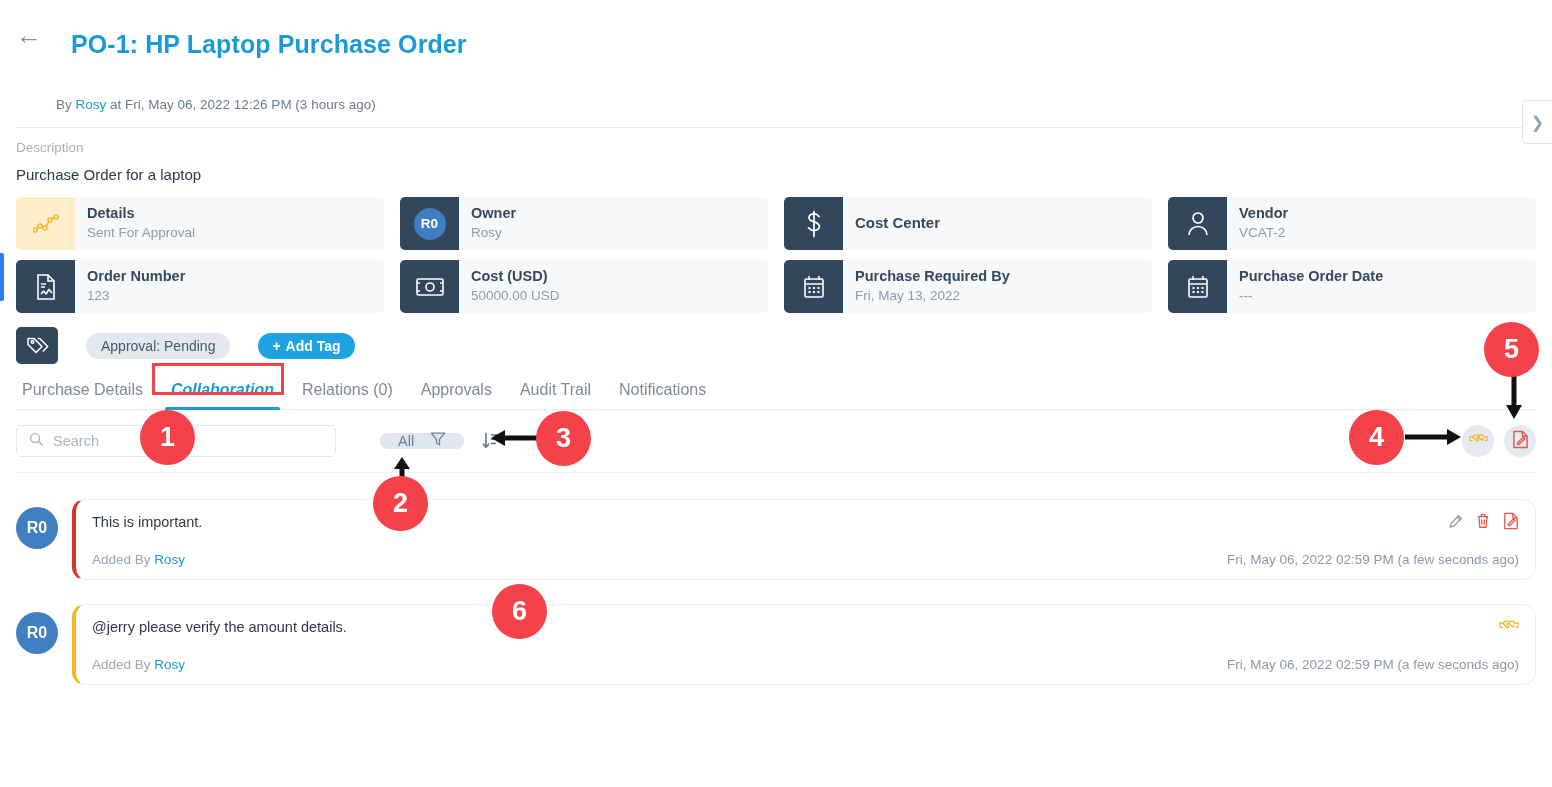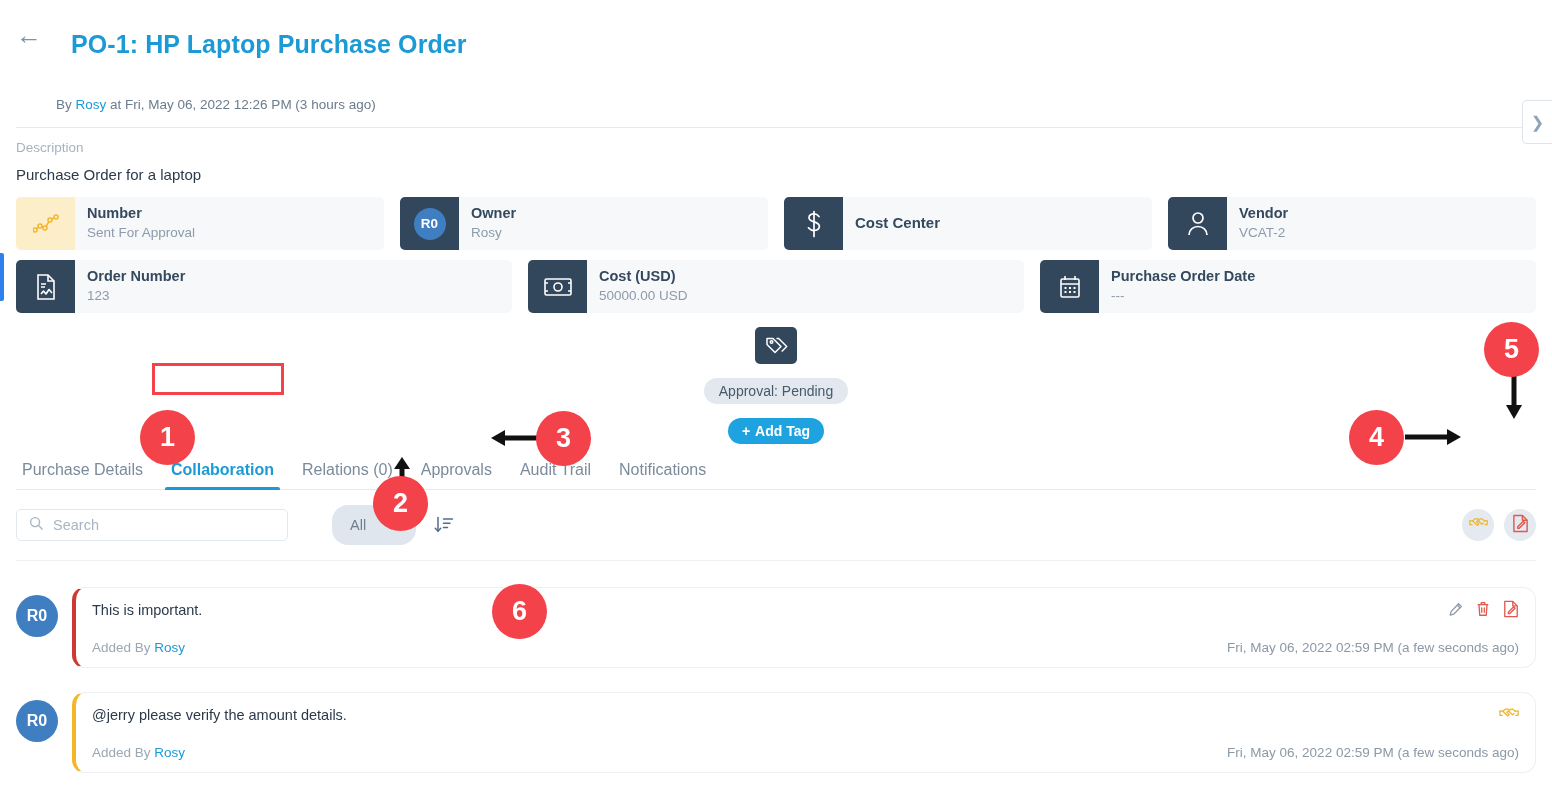--- a/index.html
+++ b/index.html
@@ -75,21 +75,21 @@
     color:#fff; font-size:13.5px; font-weight:600;
     display:flex; align-items:center; justify-content:center;
   }
   .card-text { padding:7px 12px; display:flex; flex-direction:column; justify-content:center; min-width:0; }
   .card-label { font-size:14.5px; font-weight:700; color:#34495e; line-height:1.25; white-space:nowrap; }
   .card-value { font-size:13.5px; color:#8d9bab; line-height:1.35; margin-top:2px; white-space:nowrap; overflow:hidden; text-overflow:ellipsis; }
   .card-text.single { justify-content:center; }
   .card-text.single .card-label { font-size:15px; }
 
   
-  .tags-row { padding:14px 16px 0 16px; display:flex; align-items:center; gap:14px;flex-direction:column; }
+  .tags-row { padding:14px 16px 0 16px; display:flex; align-items:center; gap:28px; }
   .tag-ico-box {
     width:42px; height:37px; border-radius:5px; background:#32465c;
     display:flex; align-items:center; justify-content:center; color:#fff;
     flex:0 0 auto;
   }
   .tag-pill {
     background:#e2e8ee; color:#475a6c; border-radius:14px;
     padding:5px 15px; font-size:14px; white-space:nowrap;
   }
   .add-tag {
@@ -100,35 +100,35 @@
   .add-tag .plus { font-size:14px; font-weight:700; }
 
   
   .tabs-wrap { margin-top:11px; padding:0 16px; position:relative; }
   .tabs { display:flex; gap:0; align-items:flex-end; border-bottom:1px solid #e6ebf0; }
   .tab {
     font-size:16px; color:#7b8b9c; padding:6px 14px 10px 14px;
     cursor:pointer; white-space:nowrap; position:relative;
   }
   .tab:first-child { padding-left:6px; }
-  .tab.active { color:#1c9ad6; font-weight:700; }
+  .tab.active { color:#1c9ad6; font-weight:700;font-style:italic; }
   .tab.active:after {
     content:""; position:absolute; left:8px; right:8px; bottom:-1px;
     height:3px; background:#1c9ad6; border-radius:2px 2px 0 0;
   }
 
   
   .toolbar { margin-top:15px; padding:0 16px; display:flex; align-items:center; }
   .search-box {
-    width:272px; height:32px; border:1px solid #e1e8ee; border-radius:5px;
+    width:320px; height:32px; border:1px solid #e1e8ee; border-radius:5px;
     display:flex; align-items:center; gap:9px; padding:0 12px; background:#fff;
   }
   .search-box .ph { font-size:14.5px; color:#a8b5c2; }
   .filter-pill {
-    margin-left:44px; background:#dfe6ed; border-radius:16px; height:40px;
+    margin-left:44px; background:#dfe6ed; border-radius:16px; height:16px;
     display:flex; align-items:center; gap:16px; padding:0 18px; cursor:pointer;
   }
   .filter-pill .lbl { font-size:14.5px; color:#6d7f91; }
   .sort-btn { margin-left:18px; cursor:pointer; display:flex; align-items:center; }
   .toolbar-spacer { flex:1 1 auto; }
   .round-btn {
     width:32px; height:32px; border-radius:50%; background:#e4eaf0;
     display:flex; align-items:center; justify-content:center; cursor:pointer;
     margin-left:10px;
   }
@@ -203,21 +203,21 @@
           <svg width="26" height="20" viewBox="0 0 26 20" fill="none" stroke="#f5b731" stroke-width="1.6">
             <polyline points="2,16 7,12 12,14 17,6 23,3" fill="none"></polyline>
             <circle cx="2" cy="16" r="2" fill="#fbeec8"></circle>
               <circle cx="7" cy="12" r="2" fill="#fbeec8"></circle>
             <circle cx="12" cy="14" r="2" fill="#fbeec8"></circle>
               <circle cx="17" cy="6" r="2" fill="#fbeec8"></circle>
             <circle cx="23" cy="3" r="2" fill="#fbeec8"></circle>
           </svg>
         </div>
         <div class="card-text">
-          <div class="card-label">Number</div>
+          <div class="card-label">Details</div>
           <div class="card-value">Sent For Approval</div>
         </div>
       </div>
 
       <div class="card">
         <div class="card-ico avatarcell">
           <div class="avatar-circle">R0</div>
         </div>
         <div class="card-text">
           <div class="card-label">Owner</div>
@@ -276,20 +276,41 @@
             <circle cx="15" cy="11" r="4"></circle>
             <path d="M2 7h3M2 15h3M25 7h3M25 15h3"></path>
           </svg>
         </div>
         <div class="card-text">
           <div class="card-label">Cost (USD)</div>
           <div class="card-value">50000.00 USD</div>
         </div>
       </div>
 
+      <div class="card">
+        <div class="card-ico">
+          <svg width="24" height="26" viewBox="0 0 24 26" fill="none" stroke="#fff" stroke-width="1.6">
+            <rect x="3" y="5" width="18" height="18" rx="1.5"></rect>
+            <path d="M3 10h18"></path>
+              <path d="M7 2v4M17 2v4"></path>
+            <g fill="#fff" stroke="none">
+              <rect x="6.5" y="13" width="2" height="2"></rect>
+                <rect x="11" y="13" width="2" height="2"></rect>
+                <rect x="15.5" y="13" width="2" height="2"></rect>
+              <rect x="6.5" y="17" width="2" height="2"></rect>
+                <rect x="11" y="17" width="2" height="2"></rect>
+                <rect x="15.5" y="17" width="2" height="2"></rect>
+            </g>
+          </svg>
+        </div>
+        <div class="card-text">
+          <div class="card-label">Purchase Required By</div>
+          <div class="card-value">Fri, May 13, 2022</div>
+        </div>
+      </div>
 
       <div class="card">
         <div class="card-ico">
           <svg width="24" height="26" viewBox="0 0 24 26" fill="none" stroke="#fff" stroke-width="1.6">
             <rect x="3" y="5" width="18" height="18" rx="1.5"></rect>
             <path d="M3 10h18"></path>
               <path d="M7 2v4M17 2v4"></path>
             <g fill="#fff" stroke="none">
               <rect x="6.5" y="13" width="2" height="2"></rect>
                 <rect x="11" y="13" width="2" height="2"></rect>

